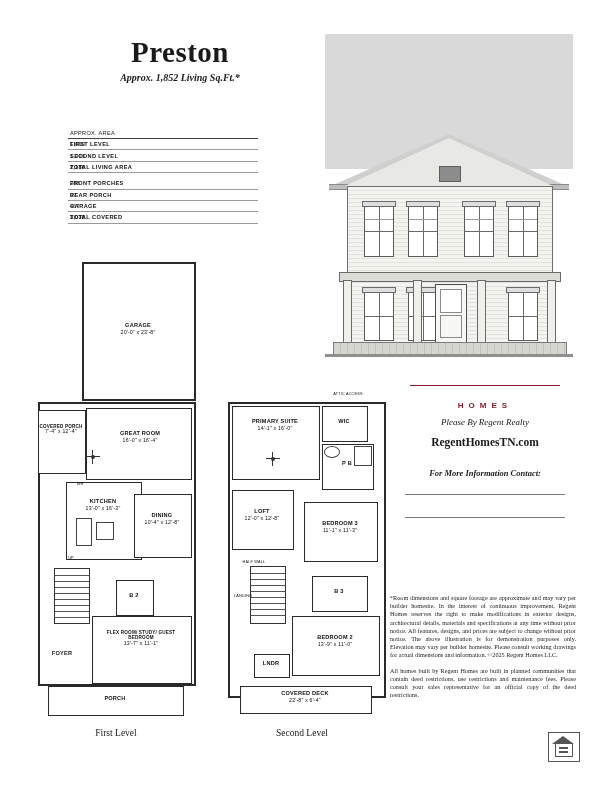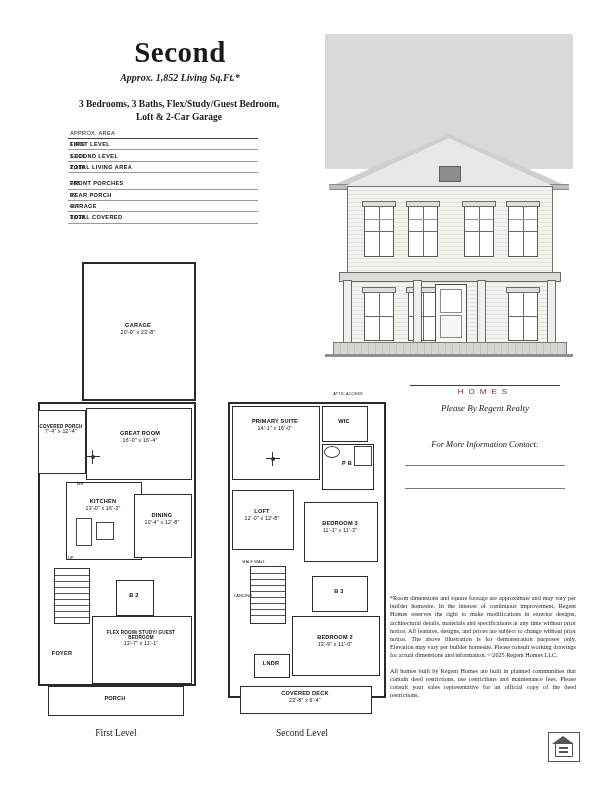--- a/index.html
+++ b/index.html
@@ -100,26 +100,26 @@
 
   
   .logo-wrap{position:absolute;left:390px;top:382px;width:190px;text-align:center;}
   .logo-regent{
     font-family:"Liberation Serif", serif;
     font-size:31px;font-style:italic;font-weight:bold;color:#8b1d2c;
     letter-spacing:-0.5px;line-height:30px;
   }
   .logo-homes{
     font-family:"Liberation Sans", sans-serif;
-    font-size:8px;letter-spacing:5px;color:#8b1d2c;margin-top:1px;font-weight:normal;
+    font-size:8px;letter-spacing:5px;color:#8b1d2c;margin-top:15px;font-weight:bold;
   }
   .logo-rule{height:1px;background:#8b1d2c;width:150px;margin:3px auto 0 auto;}
   .offered{font-style:italic;font-size:9px;margin-top:7px;}
   .site{font-weight:bold;font-size:11.5px;margin-top:9px;}
-  .contact{font-style:italic;font-size:8.5px;margin-top:26px;}
+  .contact{font-style:italic;font-size:8.5px;margin-top:20px;font-weight:bold;}
   .contact-line{width:160px;height:1px;background:#777;margin:16px auto 0 auto;}
   .contact-line.second{margin-top:22px;}
 
   
   .legal{
     position:absolute;left:390px;top:594px;width:186px;
     font-size:6.2px;line-height:8.2px;text-align:justify;color:#1d1d1d;
   }
   .legal p{margin:0 0 7px 0;}
 
@@ -156,26 +156,22 @@
   .fan:before,.fan:after{content:"";position:absolute;background:#333;}
   .fan:before{left:0;top:6px;width:14px;height:1.4px;}
   .fan:after{left:6px;top:0;width:1.4px;height:14px;}
   .fan em{position:absolute;left:5px;top:5px;width:4px;height:4px;border-radius:50%;background:#333;}
 </style>
 </head>
 <body>
 
 <div class="page">
 
-  <div class="plan-title">Second</div>
+  <div class="plan-title">Preston</div>
   <div class="plan-sub">Approx. 1,852 Living Sq.Ft.*</div>
-  <div class="plan-desc">
-    <div>3 Bedrooms, 3 Baths, Flex/Study/Guest Bedroom,</div>
-    <div>Loft &amp; 2-Car Garage</div>
-  </div>
 
   <div class="area-table">
     <div class="hdr">APPROX. AREA</div>
     <div class="area-row">
       <span class="lbl">FIRST LEVEL</span>
       <span class="val">1,090</span>
     </div>
     <div class="area-row">
       <span class="lbl">SECOND LEVEL</span>
       <span class="val">1,096</span>
@@ -263,20 +259,21 @@
         <div class="panel2"></div>
       </div>
     <div class="foundation"></div>
     <div class="ground"></div>
   </div>
 
   <div class="logo-wrap">
     <div class="logo-rule"></div>
     <div class="logo-homes">HOMES</div>
     <div class="offered">Please By Regent Realty</div>
+    <div class="site">RegentHomesTN.com</div>
     <div class="contact">For More Information Contact:</div>
     <div class="contact-line"></div>
     <div class="contact-line second"></div>
   </div>
 
   <div class="legal">
     <p>*Room dimensions and square footage are approximate and may vary per builder homesite. In the interest of continuous improvement, Regent Homes reserves the right to make modifications in exterior designs, architectural details, materials and specifications at any time without prior notice. All features, designs, and prices are subject to change without prior notice. The above illustration is for demonstration purposes only. Elevation may vary per builder homesite. Please consult working drawings for actual dimensions and information. ©2025 Regent Homes LLC.</p>
     <p>All homes built by Regent Homes are built in planned communities that contain deed restrictions, use restrictions and maintenance fees. Please consult your sales representative for an official copy of the deed restrictions.</p>
   </div>
 

